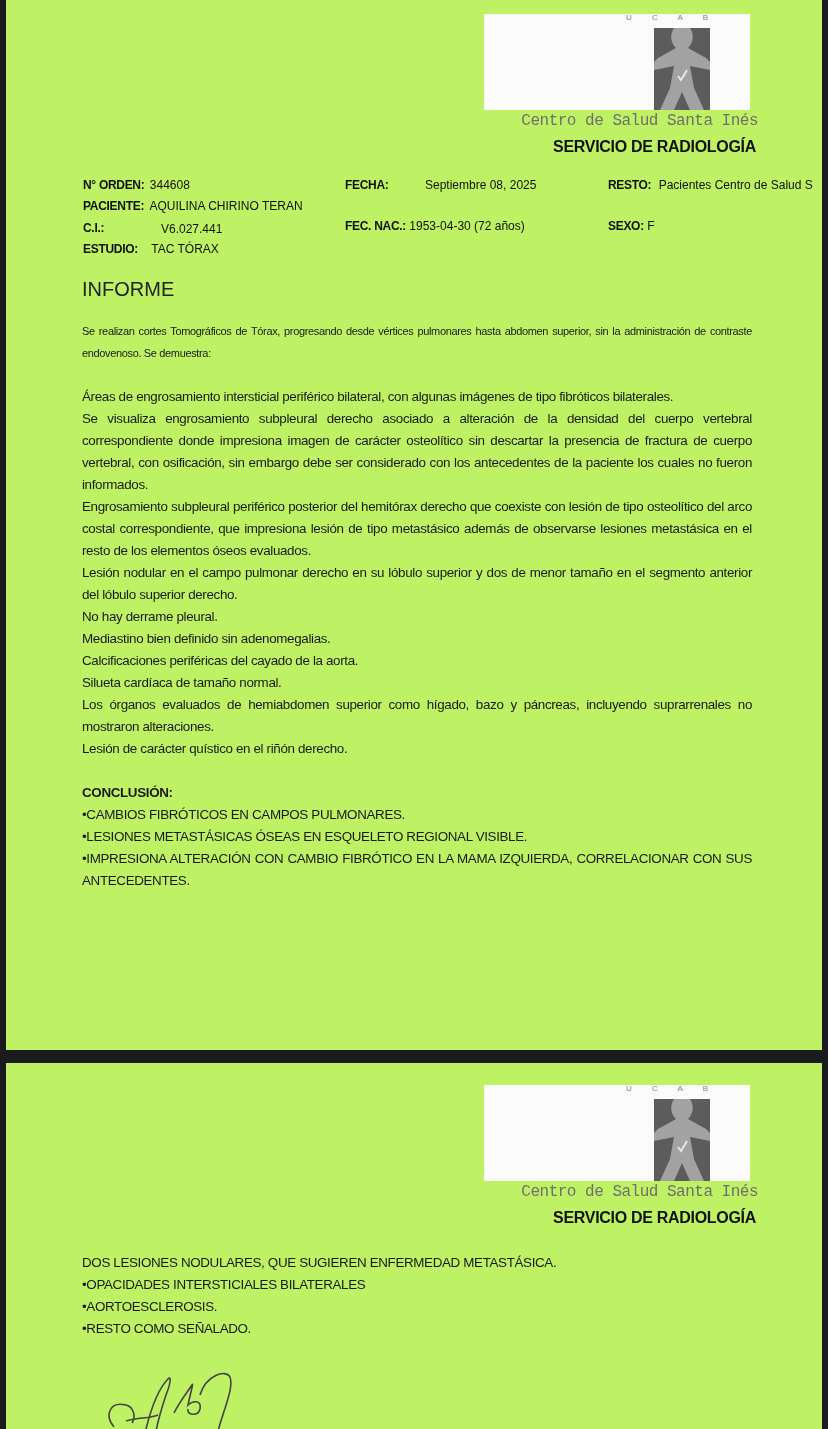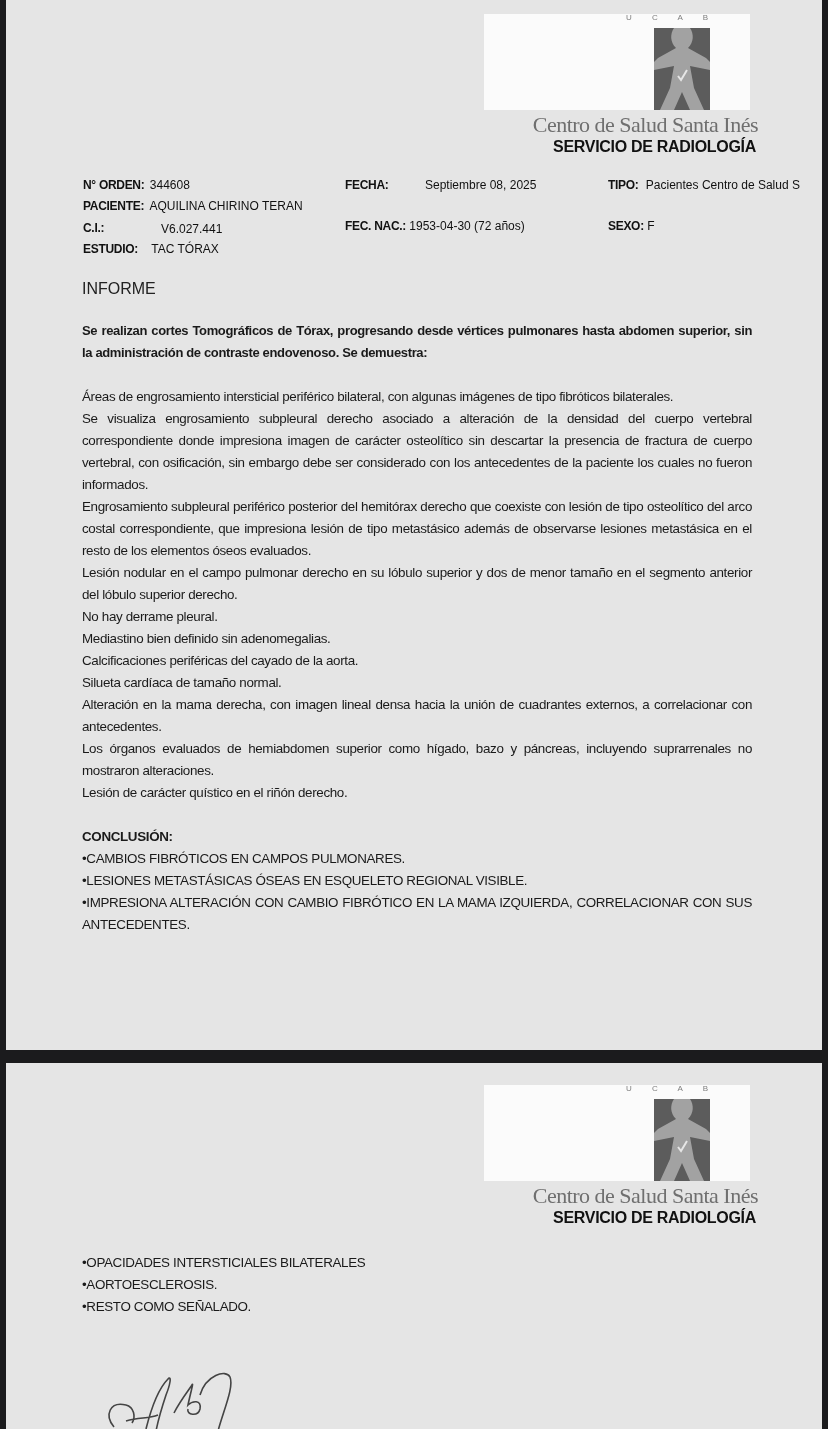--- a/index.html
+++ b/index.html
@@ -6,21 +6,21 @@
     body {
       width: 828px; height: 1429px; overflow: hidden;
       background: #1b1b1d;
       position: relative;
       font-family: "Liberation Sans", sans-serif;
     }
     .page {
       position: absolute;
       left: 6px;
       width: 816px;
-      background: #e5e5e5;
+      background: #bef264;
       overflow: hidden;
     }
     #page1 { top: 0; height: 1050px; }
     #page2 { top: 1063px; height: 366px; }
 
     
     .logo-block {
       position: absolute;
       left: 472px;
       width: 280px;
@@ -33,22 +33,22 @@
     .ucab {
       position: absolute; left: 148px; top: 13px;
       font-size: 8px; letter-spacing: 9px; color: #7d7d7d;
       font-family: "Liberation Sans", sans-serif;
     }
     .emblem {
       position: absolute; left: 176px; top: 28px; width: 56px; height: 82px;
     }
     .center-name {
       position: absolute; right: 0px; top: 112px;
-      font-size: 22px; color: #6f6f6f; white-space: nowrap;
-      font-family: Liberation Serif, serif;
+      font-size: 16px; color: #6f6f6f; white-space: nowrap;
+      font-family: Liberation Mono, monospace;
       letter-spacing: -0.5px;
     }
     .service-name {
       position: absolute; right: 2px; top: 138px;
       font-size: 16px; font-weight: bold; color: #111; white-space: nowrap;
       letter-spacing: -0.3px;
     }
 
     
     .info { position: absolute; font-size: 12px; color: #111; white-space: nowrap; }
@@ -56,22 +56,22 @@
     .info .val { font-weight: normal; }
 
     
     .body-text {
       position: absolute; left: 76px; width: 670px;
       font-family: "Liberation Sans", sans-serif;
       font-size: 13.4px; color: #1a1a1a; line-height: 22px;
       letter-spacing: -0.35px;
     }
     .body-text p { margin: 0; text-align: justify; }
-    .informe-title { font-size: 16px; color: #222; letter-spacing: 0; }
-    .intro { font-weight: bold; font-size: 13px; }
+    .informe-title { font-size: 20px; color: #222; letter-spacing: 0; }
+    .intro { font-weight: normal; font-size: 11px; }
     .concl-title { font-weight: bold; }
   </style>
 </head>
 <body>
 
 <div class="page" id="page1">
   <div class="logo-block" style="top:0;">
     <div class="logo-bg"></div>
     <span class="ucab">U C A B</span>
     <svg class="emblem" viewBox="0 0 56 82">
@@ -87,21 +87,21 @@
     <span class="lbl">N° ORDEN:</span>
     <span class="val" style="margin-left:2px;">344608</span>
   </div>
   <div class="info" style="left:339px; top:178px;">
     <span class="lbl">FECHA:</span>
   </div>
   <div class="info" style="left:419px; top:178px;">
     <span class="val">Septiembre 08, 2025</span>
   </div>
   <div class="info" style="left:602px; top:178px;">
-    <span class="lbl">TIPO:</span>
+    <span class="lbl">RESTO:</span>
     <span class="val" style="margin-left:4px;">Pacientes Centro de Salud S</span>
   </div>
 
   <div class="info" style="left:77px; top:199px;">
     <span class="lbl">PACIENTE:</span>
     <span class="val" style="margin-left:2px;">AQUILINA CHIRINO TERAN</span>
   </div>
 
   <div class="info" style="left:77px; top:221px;">
     <span class="lbl">C.I.:</span>
@@ -128,21 +128,20 @@
     <p class="intro" style="margin-top:20px;">Se realizan cortes Tomográficos de Tórax, progresando desde vértices pulmonares hasta abdomen superior, sin la administración de contraste endovenoso. Se demuestra:</p>
     <div style="margin-top:22px;">
       <p>Áreas de engrosamiento intersticial periférico bilateral, con algunas imágenes de tipo fibróticos bilaterales.</p>
       <p>Se visualiza engrosamiento subpleural derecho asociado a alteración de la densidad del cuerpo vertebral correspondiente donde impresiona imagen de carácter osteolítico sin descartar la presencia de fractura de cuerpo vertebral, con osificación, sin embargo debe ser considerado con los antecedentes de la paciente los cuales no fueron informados.</p>
       <p>Engrosamiento subpleural periférico posterior del hemitórax derecho que coexiste con lesión de tipo osteolítico del arco costal correspondiente, que impresiona lesión de tipo metastásico además de observarse lesiones metastásica  en el resto de los elementos óseos evaluados.</p>
       <p>Lesión nodular en el campo pulmonar derecho en su lóbulo superior y dos de menor tamaño en el segmento anterior del lóbulo superior derecho.</p>
       <p>No hay derrame pleural.</p>
       <p>Mediastino bien definido sin adenomegalias.</p>
       <p>Calcificaciones periféricas del cayado de la aorta.</p>
       <p>Silueta cardíaca de tamaño normal.</p>
-      <p>Alteración en la mama derecha, con imagen lineal densa hacia la unión de cuadrantes externos, a correlacionar con antecedentes.</p>
       <p>Los órganos evaluados de hemiabdomen superior como hígado, bazo y páncreas, incluyendo suprarrenales no mostraron alteraciones.</p>
       <p>Lesión de carácter quístico en el riñón derecho.</p>
     </div>
     <p class="concl-title" style="margin-top:22px;">CONCLUSIÓN:</p>
     <div>
       <p>•CAMBIOS FIBRÓTICOS EN CAMPOS PULMONARES.</p>
       <p>•LESIONES METASTÁSICAS ÓSEAS EN ESQUELETO REGIONAL VISIBLE.</p>
       <p>•IMPRESIONA ALTERACIÓN CON CAMBIO FIBRÓTICO EN LA MAMA IZQUIERDA, CORRELACIONAR CON SUS ANTECEDENTES.</p>
     </div>
   </div>
@@ -155,20 +154,21 @@
     <svg class="emblem" viewBox="0 0 56 82">
       <rect x="0" y="0" width="56" height="82" fill="#5c5c5c"></rect>
       <path d="M20 0 L36 0 C40 6 40 14 34 20 L52 30 L56 34 L56 42 L36 38 L40 60 L50 82 L36 82 L28 64 L20 82 L6 82 L16 60 L20 38 L0 42 L0 34 L4 30 L22 20 C16 14 16 6 20 0 Z" fill="#a2a2a2"></path>
       <path d="M24 48 L27 52 L33 42" stroke="#e6e6e6" stroke-width="2" fill="none"></path>
     </svg>
     <span class="center-name">Centro de Salud Santa Inés</span>
     <span class="service-name">SERVICIO DE RADIOLOGÍA</span>
   </div>
 
   <div class="body-text" style="top:189px;">
+    <p>DOS LESIONES NODULARES, QUE SUGIEREN ENFERMEDAD METASTÁSICA.</p>
     <p>•OPACIDADES INTERSTICIALES BILATERALES</p>
     <p>•AORTOESCLEROSIS.</p>
     <p>•RESTO COMO SEÑALADO.</p>
   </div>
 
   <svg style="position:absolute; left:90px; top:302px;" width="160" height="70" viewBox="0 0 160 70">
     <path d="M18 62 C8 50 14 36 30 40 C38 42 40 52 36 58" stroke="#444" stroke-width="1.6" fill="none"></path>
     <path d="M30 56 C44 52 52 54 62 50 M50 64 C56 40 64 22 72 14 C76 10 74 20 70 30 C66 42 62 56 60 66" stroke="#444" stroke-width="1.6" fill="none"></path>
     <path d="M78 48 C84 36 92 26 96 20 C98 16 94 30 92 40 C96 36 106 34 104 44 C102 52 90 50 92 44" stroke="#444" stroke-width="1.6" fill="none"></path>
     <path d="M104 30 C110 10 130 4 134 12 C138 22 128 44 122 66" stroke="#444" stroke-width="1.6" fill="none"></path>

